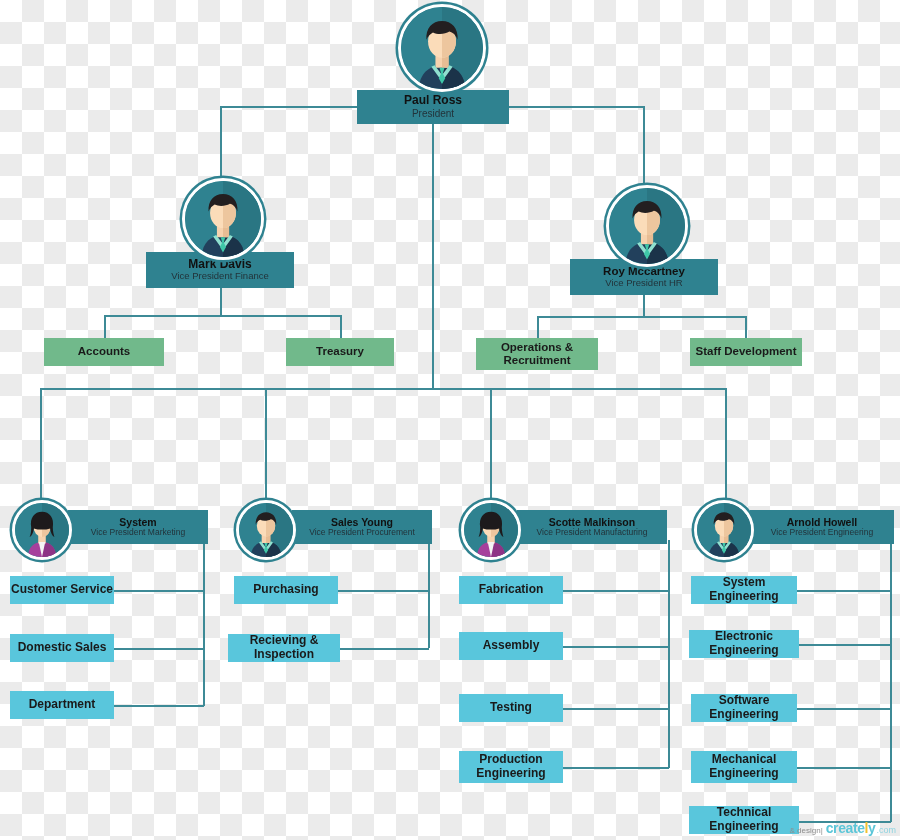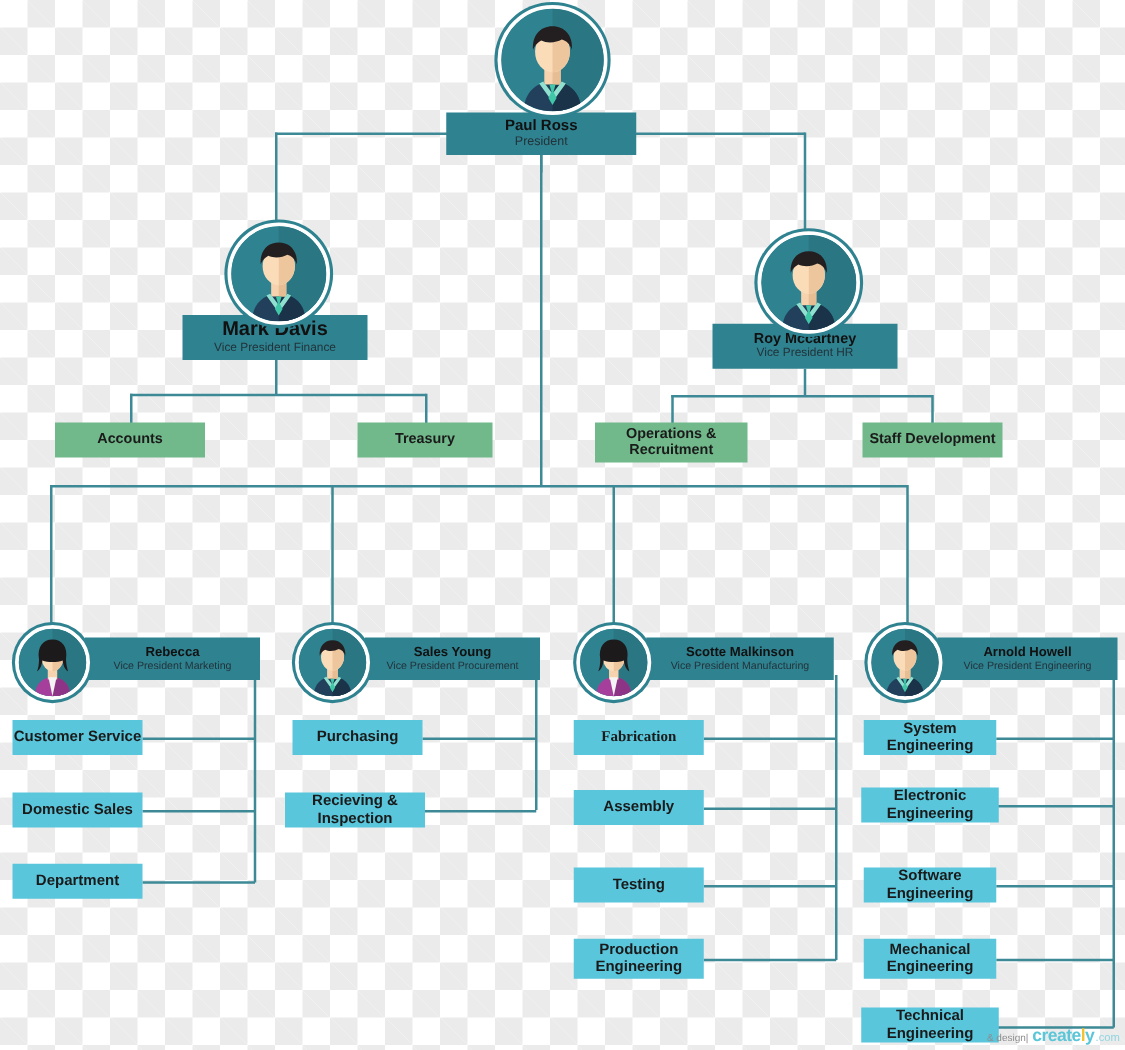--- a/index.html
+++ b/index.html
@@ -168,21 +168,21 @@
         <path d="M50 22c9 0 17 9 17 20s-8 20-17 20z" fill="#edc69e"></path>
         <path d="M31 40c-1-14 7-23 19-23s20 9 19 23c-2-6-6-9-10-10-5 3-14 4-20 1-3 2-6 4-8 9z" fill="#231f20"></path>
         <path d="M41 71l9 12 9-12 4 2-13 18-13-18z" fill="#8fe0cf"></path>
         <path d="M47 74h6l-2 7 3 6-4 7-4-7 3-6z" fill="#3fc7a8"></path>
       </svg>
     </div>
   </div>
 
   <div class="person" style="left:146px; top:178px; width:148px; height:110px;">
     <div class="plate" style="left:0; top:74px; width:148px; height:36px;">
-      <div class="pname" style="font-size:16px;text-align:center;">Mark Davis</div>
+      <div class="pname" style="font-size:12px;text-align:center;">Mark Davis</div>
       <div class="prole" style="font-size:9.5px;">Vice President Finance</div>
     </div>
     <div class="avatar" style="left:36px; top:0; width:76px; height:76px;">
       <svg viewBox="0 0 100 100">
         <circle cx="50" cy="50" r="50" fill="#2f8290"></circle>
         <path d="M50 0a50 50 0 0 1 0 100z" fill="#2a7683"></path>
         <path d="M22 100c0-18 12-29 28-29s28 11 28 29z" fill="#22405c"></path>
         <path d="M50 71c16 0 28 11 28 29H50z" fill="#1b3349"></path>
         <path d="M42 58h16v16H42z" fill="#f6d2ae"></path>
         <path d="M50 58h8v16h-8z" fill="#e7bd94"></path>
@@ -218,21 +218,21 @@
   </div>
 
   <div class="gbox" style="left:44px; top:338px; width:120px; height:28px;">Accounts</div>
   <div class="gbox" style="left:286px; top:338px; width:108px; height:28px;">Treasury</div>
   <div class="gbox" style="left:476px; top:338px; width:122px; height:32px; white-space:pre-line;">Operations &amp;
 Recruitment</div>
   <div class="gbox" style="left:690px; top:338px; width:112px; height:28px;">Staff Development</div>
 
   <div class="person" style="left:12px; top:500px; width:196px; height:54px;">
     <div class="plate" style="left:56px; top:10px; width:140px; height:34px;">
-      <div class="pname" style="font-size:10.5px;">Rebecca</div>
+      <div class="pname" style="font-size:10.5px;">System</div>
       <div class="prole" style="font-size:8.5px;">Vice President Marketing</div>
     </div>
     <div class="avatar" style="left:0; top:0; width:54px; height:54px;">
       <svg viewBox="0 0 100 100">
         <circle cx="50" cy="50" r="50" fill="#2f8290"></circle>
         <path d="M50 0a50 50 0 0 1 0 100z" fill="#2a7683"></path>
         <path d="M24 100c0-18 11-28 26-28s26 10 26 28z" fill="#a63f9c"></path>
         <path d="M50 72c15 0 26 10 26 28H50z" fill="#8e3486"></path>
         <path d="M43 60h14v15H43z" fill="#f6d2ae"></path>
         <ellipse cx="50" cy="43" rx="16" ry="20" fill="#fbdcb9"></ellipse>
@@ -282,21 +282,21 @@
         <path d="M24 100c0-18 11-28 26-28s26 10 26 28z" fill="#a63f9c"></path>
         <path d="M50 72c15 0 26 10 26 28H50z" fill="#8e3486"></path>
         <path d="M43 60h14v15H43z" fill="#f6d2ae"></path>
         <ellipse cx="50" cy="43" rx="16" ry="20" fill="#fbdcb9"></ellipse>
         <path d="M50 23c9 0 16 9 16 20s-7 20-16 20z" fill="#edc69e"></path>
         <path d="M30 45c-3-18 6-29 20-29s23 11 20 29c0 8 2 14 3 18-4-2-7-8-8-16-8 3-22 3-30 0-1 8-4 14-8 16 2-4 3-10 3-18z" fill="#1d1a1c"></path>
         <path d="M44 72h12l-6 28z" fill="#f4f4f4"></path>
       </svg>
     </div>
   </div>
-  <div class="cbox" style="left:459px; top:576px; width:104px; height:28px;font-family:Liberation Serif, serif;">Fabrication</div>
+  <div class="cbox" style="left:459px; top:576px; width:104px; height:28px;">Fabrication</div>
   <div class="cbox" style="left:459px; top:632px; width:104px; height:28px;">Assembly</div>
   <div class="cbox" style="left:459px; top:694px; width:104px; height:28px;">Testing</div>
   <div class="cbox" style="left:459px; top:751px; width:104px; height:32px; white-space:pre-line;">Production
 Engineering</div>
 
   <div class="person" style="left:694px; top:500px; width:200px; height:54px;">
     <div class="plate" style="left:56px; top:10px; width:144px; height:34px;">
       <div class="pname" style="font-size:10.5px;">Arnold Howell</div>
       <div class="prole" style="font-size:8.5px;">Vice President Engineering</div>
     </div>

